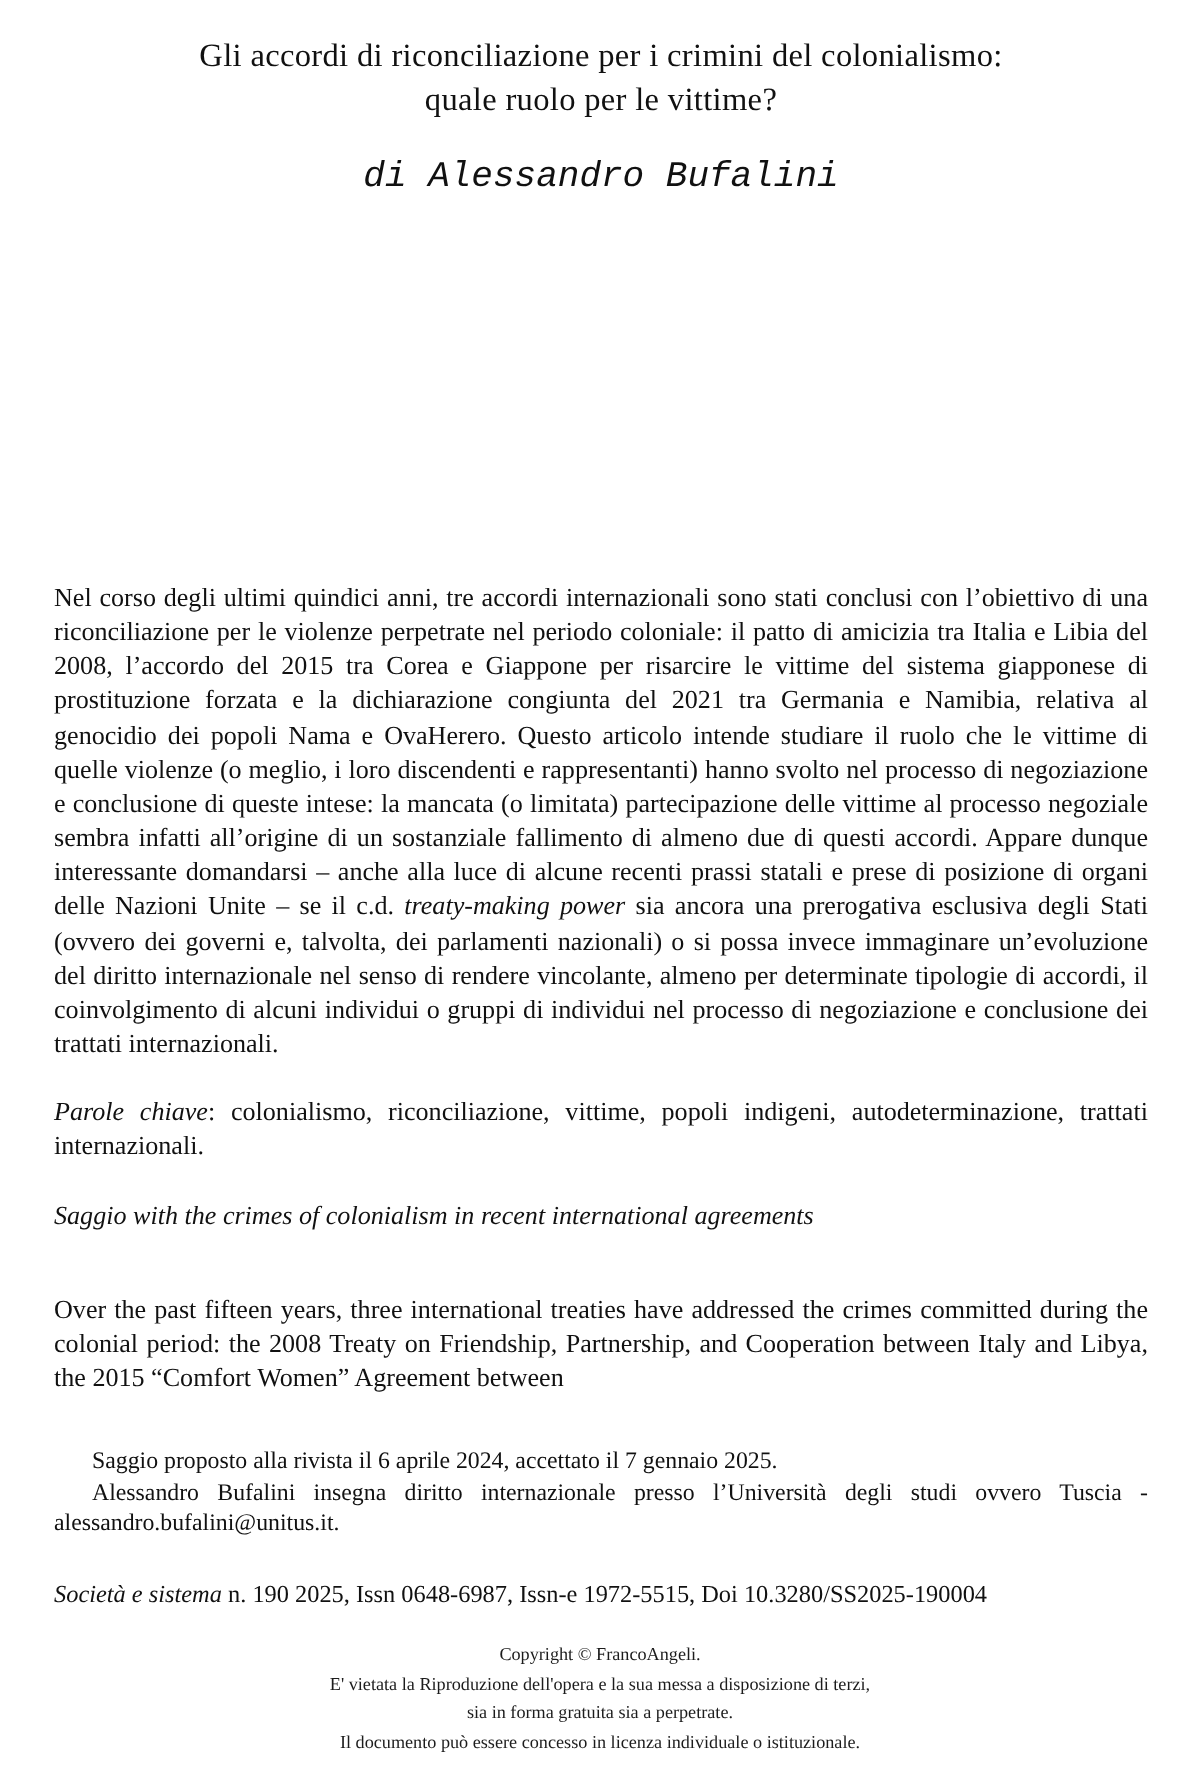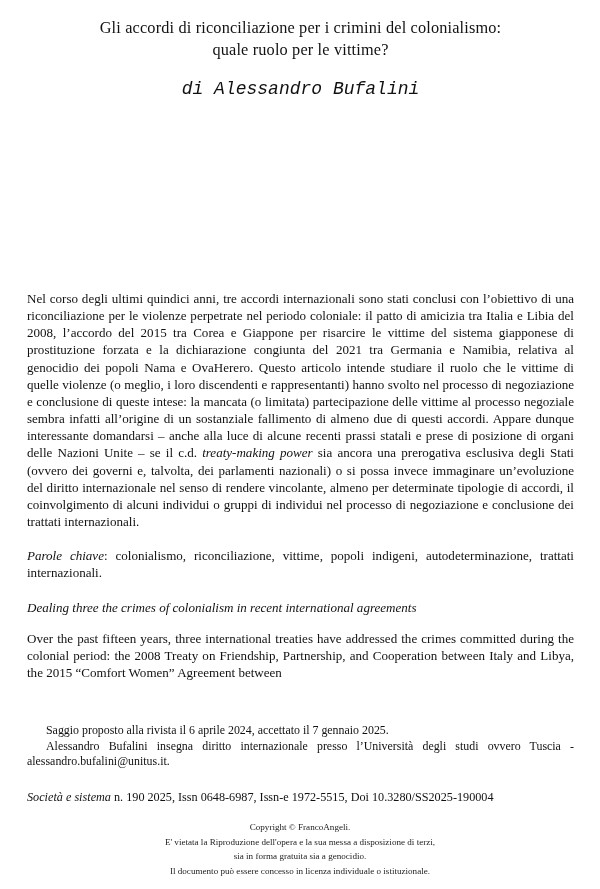--- a/index.html
+++ b/index.html
@@ -74,21 +74,21 @@
   .section-head {
     margin: 0;
     padding-top: 17px;
     font-style: italic;
     font-size: 13.05px;
     line-height: 17.15px;
     font-weight: normal;
     text-align: left;
   }
   .section-head + .para {
-    margin-top: 14px;
+    margin-top: 30px;
   }
 
   
   .footnote-block {
     position: absolute;
     left: 27px;
     top: 723px;
     width: 547px;
   }
   .footnote {
@@ -141,32 +141,32 @@
     </h1>
     <p class="doc-byline">di Alessandro Bufalini</p>
   </div>
 
   <div class="body-block">
 
     <p class="para"><span>Nel corso degli ultimi quindici anni, tre accordi internazionali sono stati conclusi con l’obiettivo di una riconciliazione per le violenze perpetrate nel periodo coloniale: il patto di amicizia tra Italia e Libia del 2008, l’accordo del 2015 tra Corea e Giappone per risarcire le vittime del sistema giapponese di prostituzione forzata e la dichiarazione congiunta del 2021 tra Germania e Namibia, relativa al genocidio dei popoli Nama e OvaHerero. Questo articolo intende studiare il ruolo che le vittime di quelle violenze (o meglio, i loro discendenti e rappresentanti) hanno svolto nel processo di negoziazione e conclusione di queste intese: la mancata (o limitata) partecipazione delle vittime al processo negoziale sembra infatti all’origine di un sostanziale fallimento di almeno due di questi accordi. Appare dunque interessante domandarsi – anche alla luce di alcune recenti prassi statali e prese di posizione di organi delle Nazioni Unite – se il c.d. </span><span class="ital">treaty-making power</span><span> sia ancora una prerogativa esclusiva degli Stati (ovvero dei governi e, talvolta, dei parlamenti nazionali) o si possa invece immaginare un’evoluzione del diritto internazionale nel senso di rendere vincolante, almeno per determinate tipologie di accordi, il coinvolgimento di alcuni individui o gruppi di individui nel processo di negoziazione e conclusione dei trattati internazionali.</span></p>
 
     <p class="para"><span class="kw-label">Parole chiave</span><span>: colonialismo, riconciliazione, vittime, popoli indigeni, autodeterminazione, trattati internazionali.</span></p>
 
-    <h2 class="section-head">Dealing three the crimes of colonialism in recent international agreements</h2>
+    <h2 class="section-head">Saggio with the crimes of colonialism in recent international agreements</h2>
 
     <p class="para">Over the past fifteen years, three international treaties have addressed the crimes committed during the colonial period: the 2008 Treaty on Friendship, Partnership, and Cooperation between Italy and Libya, the 2015 “Comfort Women” Agreement between</p>
   </div>
 
   <div class="footnote-block">
     <p class="footnote">Saggio proposto alla rivista il 6 aprile 2024, accettato il 7 gennaio 2025.</p>
     <p class="footnote cont">Alessandro Bufalini insegna diritto internazionale presso l’Università degli studi ovvero Tuscia - alessandro.bufalini@unitus.it.</p>
   </div>
 
   <p class="journal-line"><span class="ital">Società e sistema</span><span> n. 190 2025, Issn 0648-6987, Issn-e 1972-5515, Doi 10.3280/SS2025-190004</span></p>
 
   <div class="copyright-block">
     <div>Copyright © FrancoAngeli.</div>
     <div>E' vietata la Riproduzione dell'opera e la sua messa a disposizione di terzi,</div>
-    <div>sia in forma gratuita sia a genocidio.</div>
+    <div>sia in forma gratuita sia a perpetrate.</div>
     <div>Il documento può essere concesso in licenza individuale o istituzionale.</div>
   </div>
 
 </div>
 
 </body></html>

